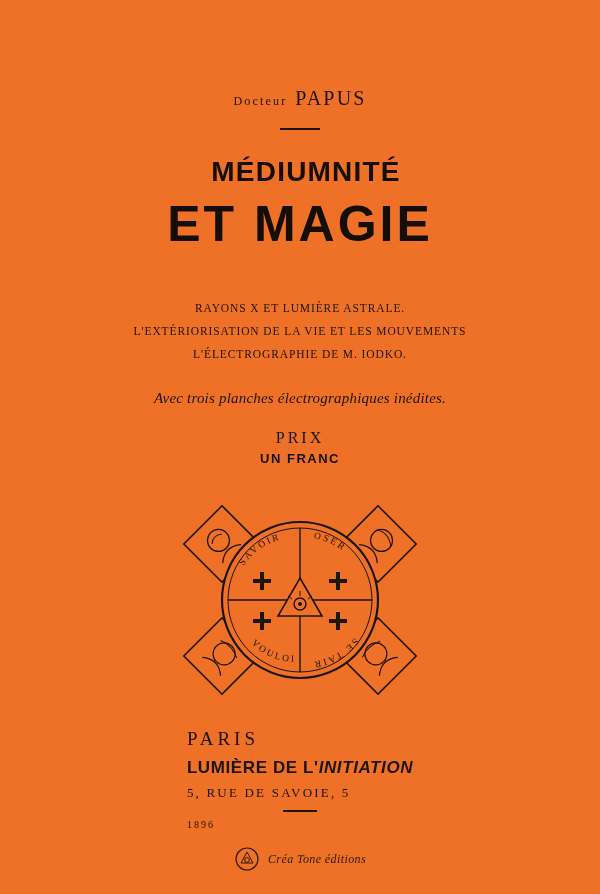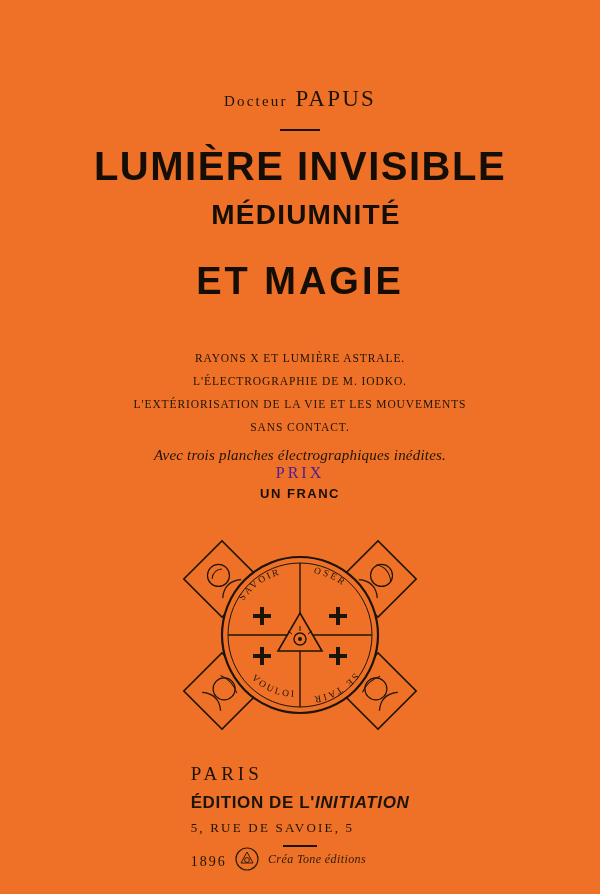--- a/index.html
+++ b/index.html
@@ -25,25 +25,25 @@
 
   
   .author {
     margin-top: 86px;
     font-family: "Liberation Serif", serif;
     font-size: 21px;
     letter-spacing: 2.5px;
     color: #1d1408;
   }
   .author .small {
-    font-size: 15px;
+    font-size: 12px;
     letter-spacing: 2.2px;
   }
   .author .big {
-    font-size: 23px;
+    font-size: 20px;
     letter-spacing: 2.2px;
   }
 
   .rule {
     width: 40px;
     height: 2px;
     background: #1d1408;
     margin: 17px 0 14px 0;
   }
 
@@ -62,51 +62,52 @@
     font-weight: bold;
     font-size: 28px;
     letter-spacing: 1.2px;
     margin-top: 12px;
     color: #140e06;
     margin-left: 12px;
   }
   .title-third {
     font-family: "Liberation Sans", sans-serif;
     font-weight: bold;
-    font-size: 38px;
+    font-size: 50px;
     letter-spacing: 3px;
-    margin-top: 29px;
+    margin-top: 7px;
     color: #140e06;
   }
 
   
   .subtitle {
     margin-top: 44px;
     text-align: center;
     font-family: "Liberation Serif", serif;
     font-size: 11.5px;
     letter-spacing: 0.9px;
     line-height: 2.0;
     color: #1d1408;
   }
   .note {
-    margin-top: 8px;
+    margin-top: 24px;
     font-family: "Liberation Serif", serif;
     font-style: italic;
     font-size: 15px;
     letter-spacing: 0.2px;
     color: #1d1408;
   }
 
   
   .price-word {
+    margin-top: 22px;
     font-family: "Liberation Serif", serif;
     font-size: 16px;
     letter-spacing: 3px;
-    color: #4c1d95;
+    color: #0f172a;
   }
   .price-value {
     margin-top: 4px;
     font-family: "Liberation Sans", sans-serif;
     font-weight: bold;
     font-size: 13px;
     letter-spacing: 1.5px;
     color: #140e06;
   }
 
@@ -145,21 +146,21 @@
     letter-spacing: 2.2px;
   }
   .rule2 {
     width: 34px;
     height: 1.6px;
     background: #1d1408;
     margin: 9px auto 7px auto;
   }
   .year {
     font-family: "Liberation Serif", serif;
-    font-size: 14px;
+    font-size: 10px;
     letter-spacing: 2px;
   }
 
   
   .logo {
     position: absolute;
     left: 0;
     right: 0;
     bottom: 22px;
     display: flex;
@@ -181,29 +182,27 @@
 
 <div class="cover">
 
   <div class="author">
     <span class="small">Docteur</span>
     <span class="big">PAPUS</span>
   </div>
 
   <div class="rule"></div>
 
-  <div class="title-main">LUMIÈRE INVISIBLE</div>
   <div class="title-sub">MÉDIUMNITÉ</div>
   <div class="title-third">ET MAGIE</div>
 
   <div class="subtitle">
     <div>RAYONS X ET LUMIÈRE ASTRALE.</div>
+    <div>L'EXTÉRIORISATION  DE  LA  VIE  ET  LES  MOUVEMENTS</div>
     <div>L'ÉLECTROGRAPHIE  DE  M.  IODKO.</div>
-    <div>L'EXTÉRIORISATION  DE  LA  VIE  ET  LES  MOUVEMENTS</div>
-    <div>SANS CONTACT.</div>
   </div>
 
   <div class="note">Avec trois planches électrographiques inédites.</div>
 
   <div class="price-word">PRIX</div>
   <div class="price-value">UN FRANC</div>
 
   <div class="emblem-wrap">
     <svg viewBox="0 0 260 262" width="260" height="262" aria-hidden="true">
       <g fill="none" stroke="#1d1408" stroke-width="1.6">
@@ -274,21 +273,21 @@
         <text><textPath href="#arcTR" startOffset="6%">OSER</textPath></text>
         <text><textPath href="#arcBL" startOffset="4%">VOULOIR</textPath></text>
         <text><textPath href="#arcBR" startOffset="4%">SE TAIRE</textPath></text>
       </g>
     </svg>
   </div>
 
   <div class="imprint">
     <div class="city">PARIS</div>
     <div class="publisher">
-      <span>ÉDITION DE L'</span><i>INITIATION</i>
+      <span>LUMIÈRE DE L'</span><i>INITIATION</i>
     </div>
     <div class="address">5, RUE DE SAVOIE, 5</div>
     <div class="rule2"></div>
     <div class="year">1896</div>
   </div>
 
   <div class="logo">
     <span class="logo-mark">
       <svg viewBox="0 0 26 26" width="26" height="26" aria-hidden="true">
         <circle cx="13" cy="13" r="11" fill="none" stroke="#2a1d0c" stroke-width="1.2"></circle>

